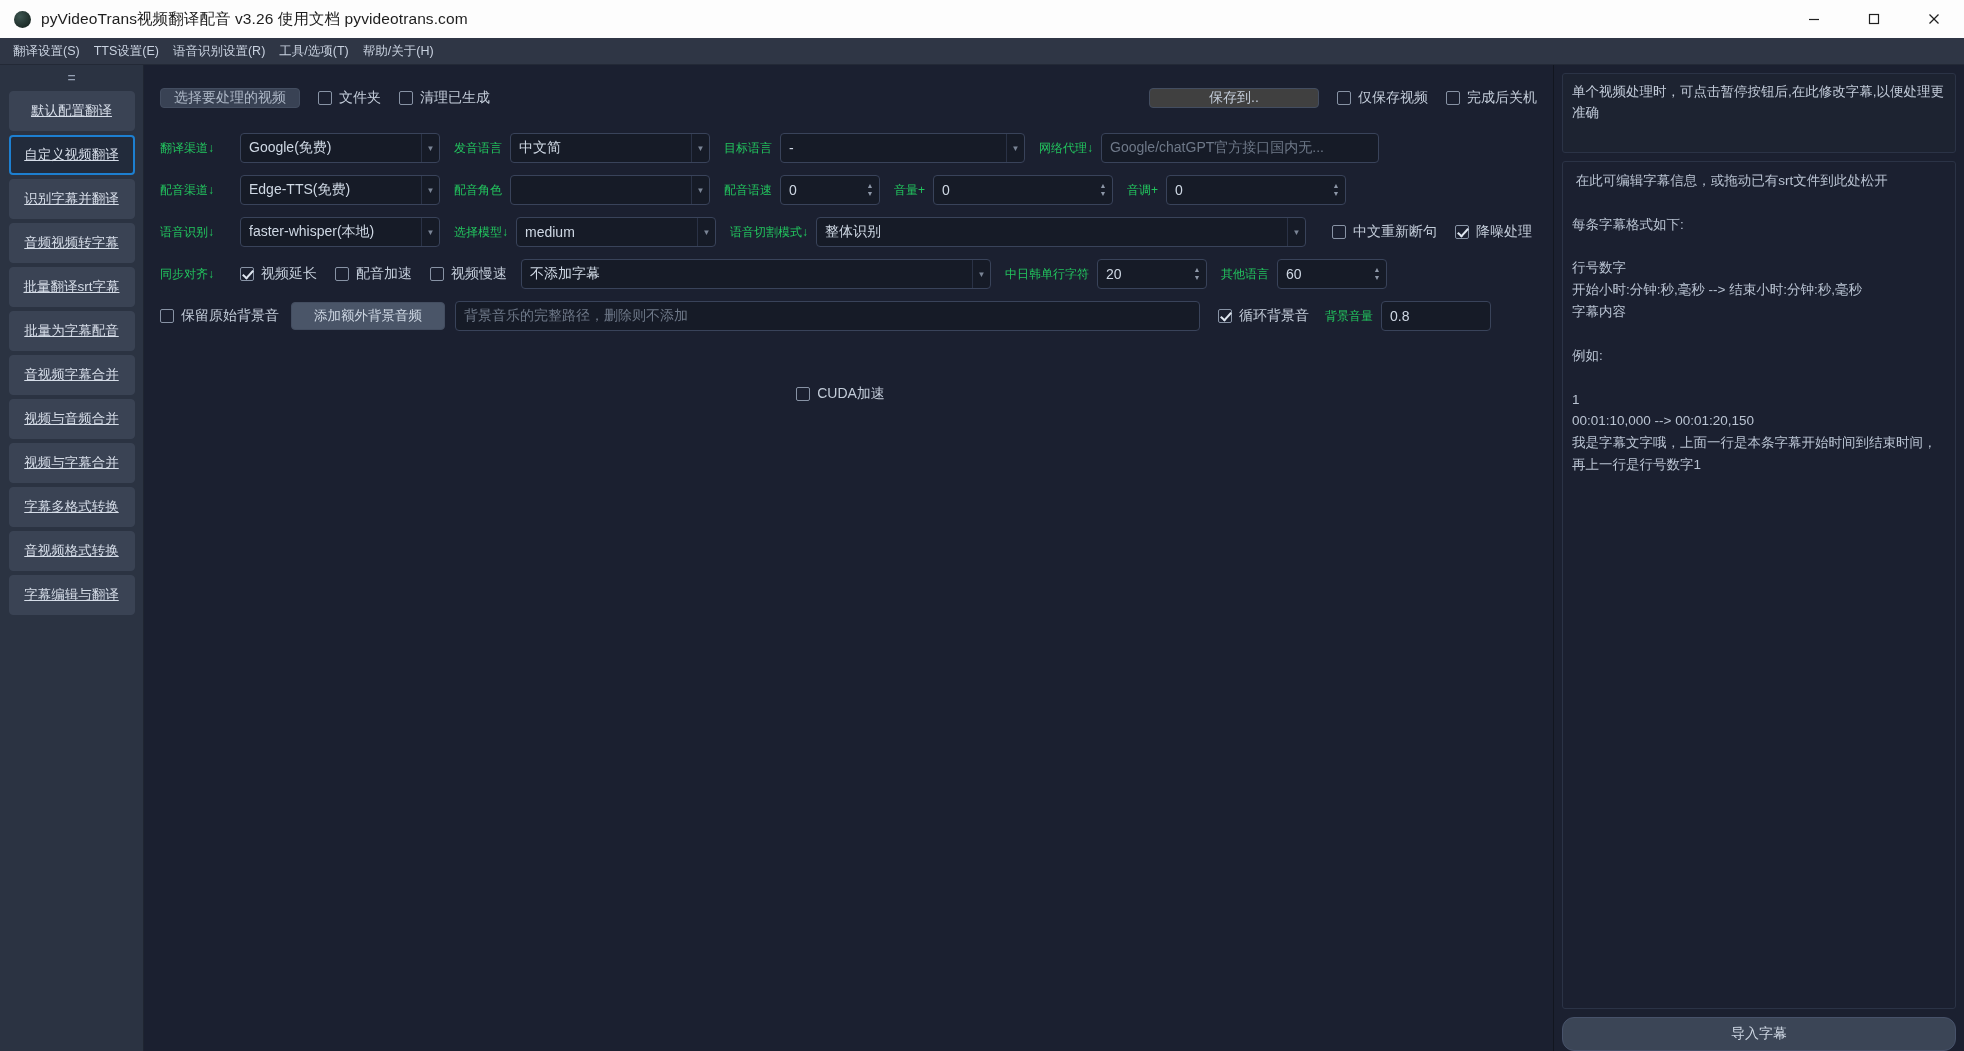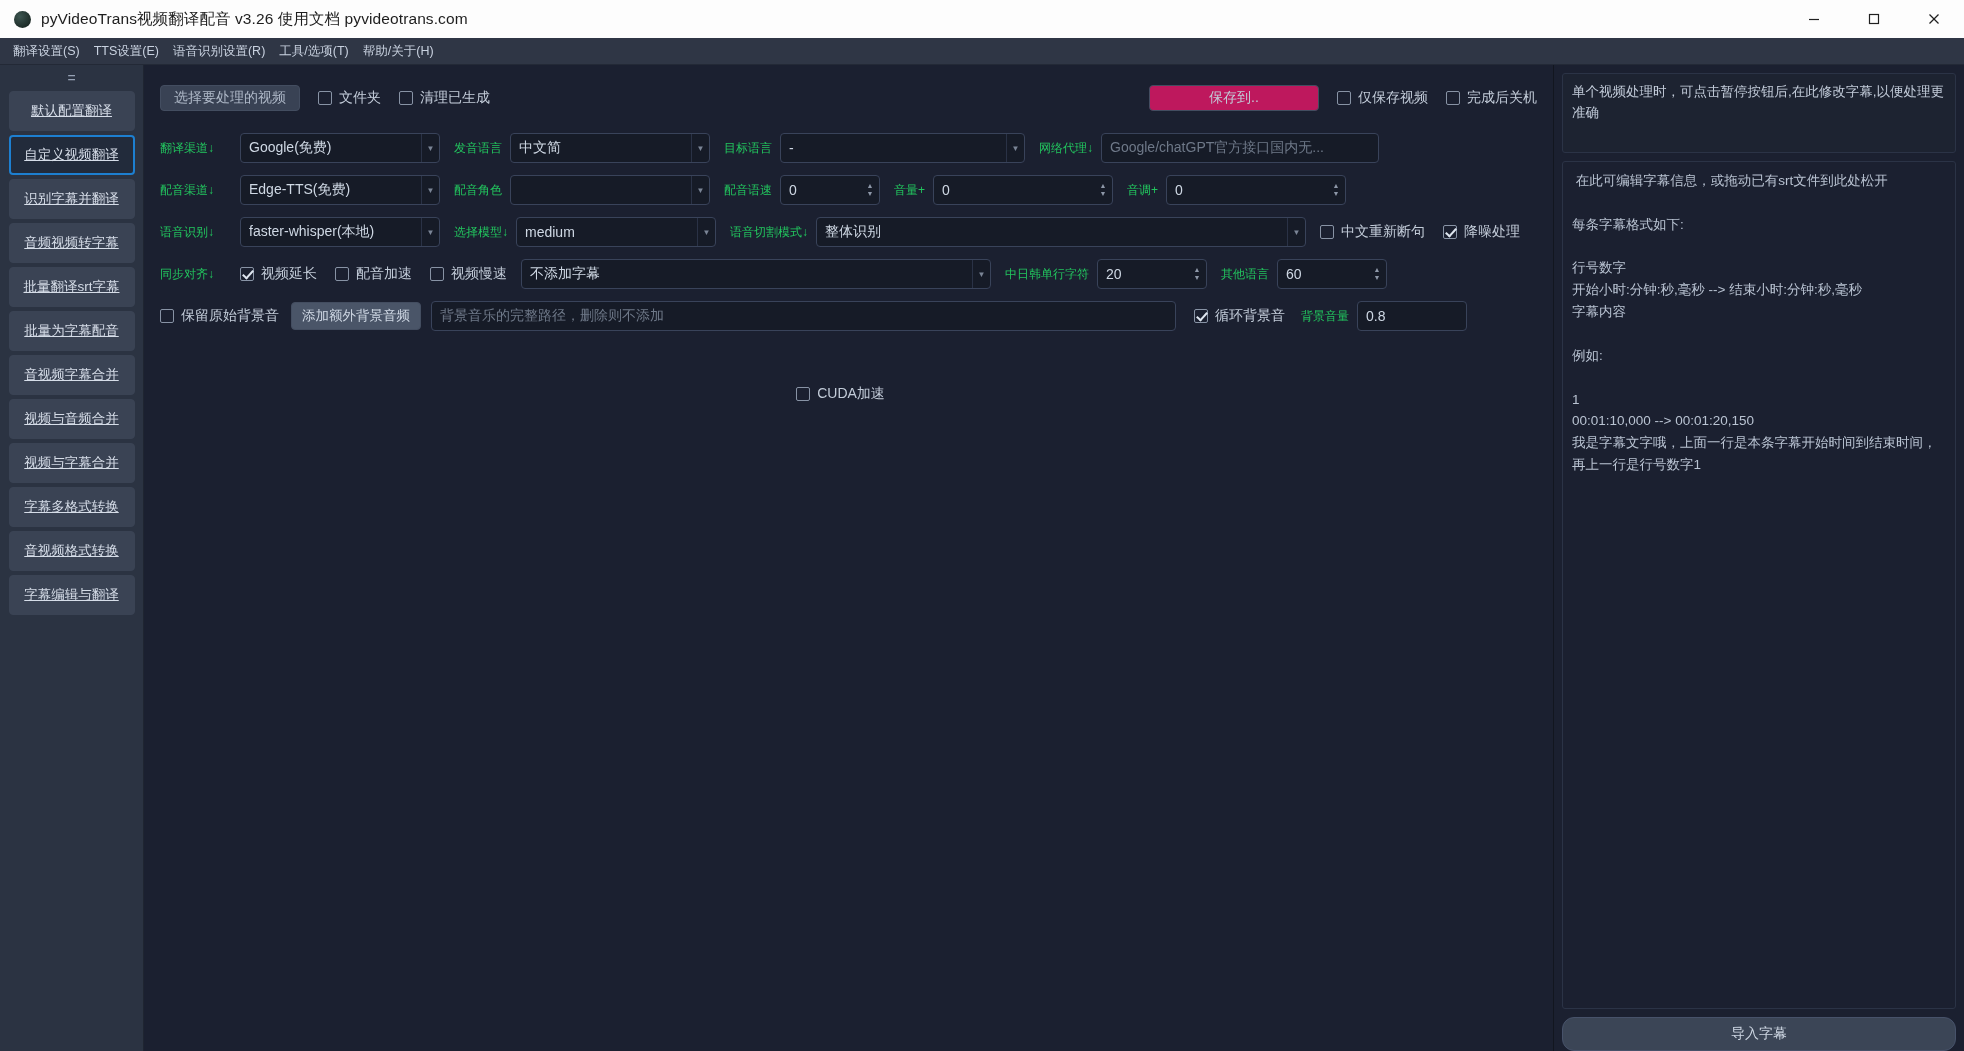--- a/index.html
+++ b/index.html
@@ -69,24 +69,24 @@
   .main {
     flex: 1 1 auto; background: #1b2030; position: relative; overflow: hidden;
     border-right: 1px solid #12161f;
   }
   .toolrow {
     display: flex; align-items: center; padding: 14px 16px 0 16px; height: 52px;
   }
   .btn {
     background: #39425480; background: #394254; color: #aeb8c7; font-size: 14px;
     border: 1px solid #434d60; border-radius: 4px;
-    padding: 0 18px; height: 26px; display: flex; align-items: center; justify-content: center;
+    padding: 0 18px; height: 20px; display: flex; align-items: center; justify-content: center;
     white-space: nowrap;
   }
-  .btn.save-to { width: 170px; background: #be185d; color: #c2cbd8; }
+  .btn.save-to { width: 170px; background: #404040; color: #c2cbd8; }
   .chk {
     display: flex; align-items: center; font-size: 14px; color: #c3ccd9;
     white-space: nowrap; margin-left: 18px;
   }
   .chk .box {
     width: 14px; height: 14px; border: 1px solid #8893a5; background: #1b2030;
     margin-right: 7px; border-radius: 2px; flex: 0 0 auto; position: relative;
   }
   .chk.on .box::after {
     content: ""; position: absolute; left: 4px; top: 0px;
@@ -292,21 +292,21 @@
         <div class="lbl">选择模型↓</div>
         <div class="fld mr" style="width:200px">
           <span>medium</span>
           <span class="arrow">▼</span>
         </div>
         <div class="lbl">语音切割模式↓</div>
         <div class="fld mr" style="width:490px">
           <span>整体识别</span>
           <span class="arrow">▼</span>
         </div>
-        <div class="chk" style="margin-left:0">
+        <div class="chk" style="margin-left:12px">
           <span class="box"></span>
           <span>中文重新断句</span>
         </div>
         <div class="chk on">
           <span class="box"></span>
           <span>降噪处理</span>
         </div>
       </div>
 
       <div class="row">
@@ -337,21 +337,21 @@
           <span>60</span>
           <span class="spin">▲<br>▼</span>
         </div>
       </div>
 
       <div class="row">
         <div class="chk" style="margin-left:0">
           <span class="box"></span>
           <span>保留原始背景音</span>
         </div>
-        <div class="btn" style="margin-left:12px; height:28px; padding:0 10px; font-size:13.5px; background:#4a5568; color:#cfd8e4;">添加额外背景音频</div>
+        <div class="btn" style="margin-left:12px; height:28px; padding:0 22px; font-size:13.5px; background:#4a5568; color:#cfd8e4;">添加额外背景音频</div>
         <div class="fld placeholder" style="width:745px; margin-left:10px">
           <span>背景音乐的完整路径，删除则不添加</span>
         </div>
         <div class="chk on">
           <span class="box"></span>
           <span>循环背景音</span>
         </div>
         <div class="lbl" style="margin-left:16px">背景音量</div>
         <div class="fld" style="width:110px">
           <span>0.8</span>

